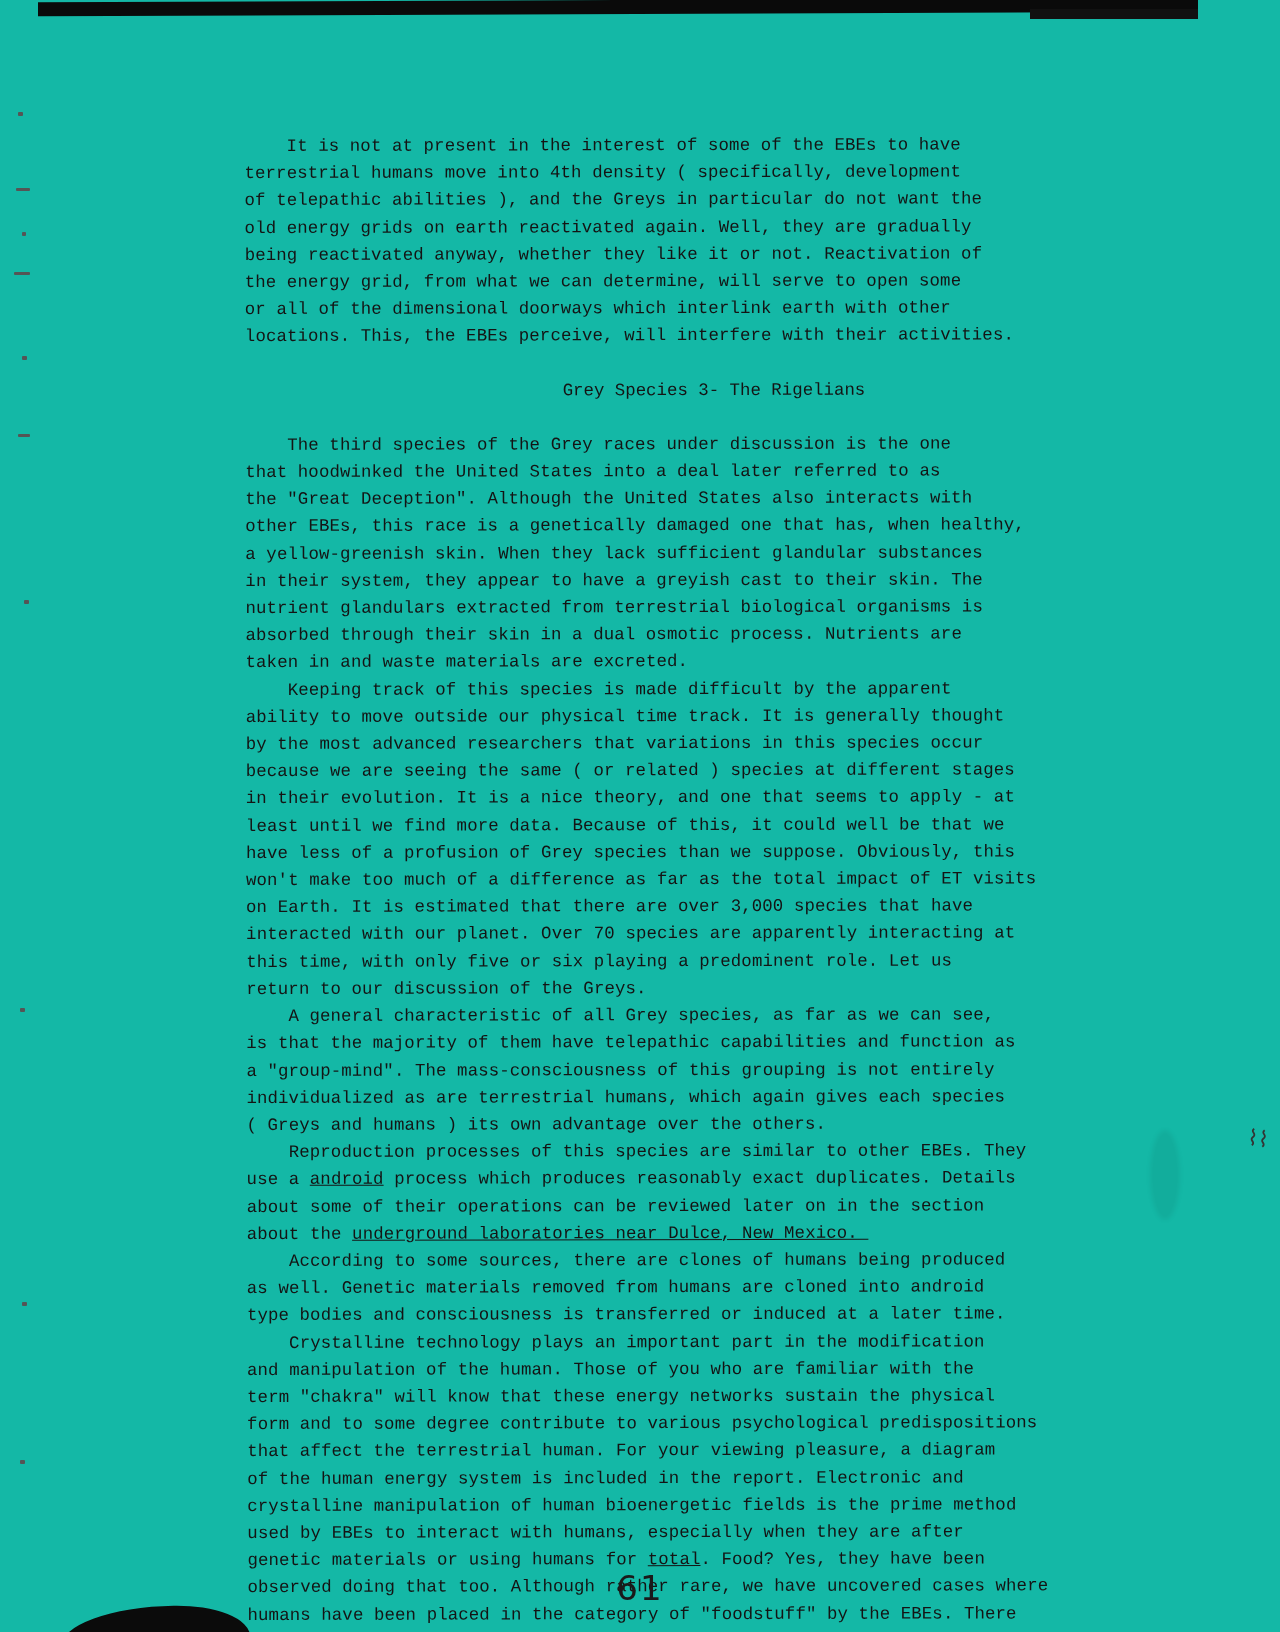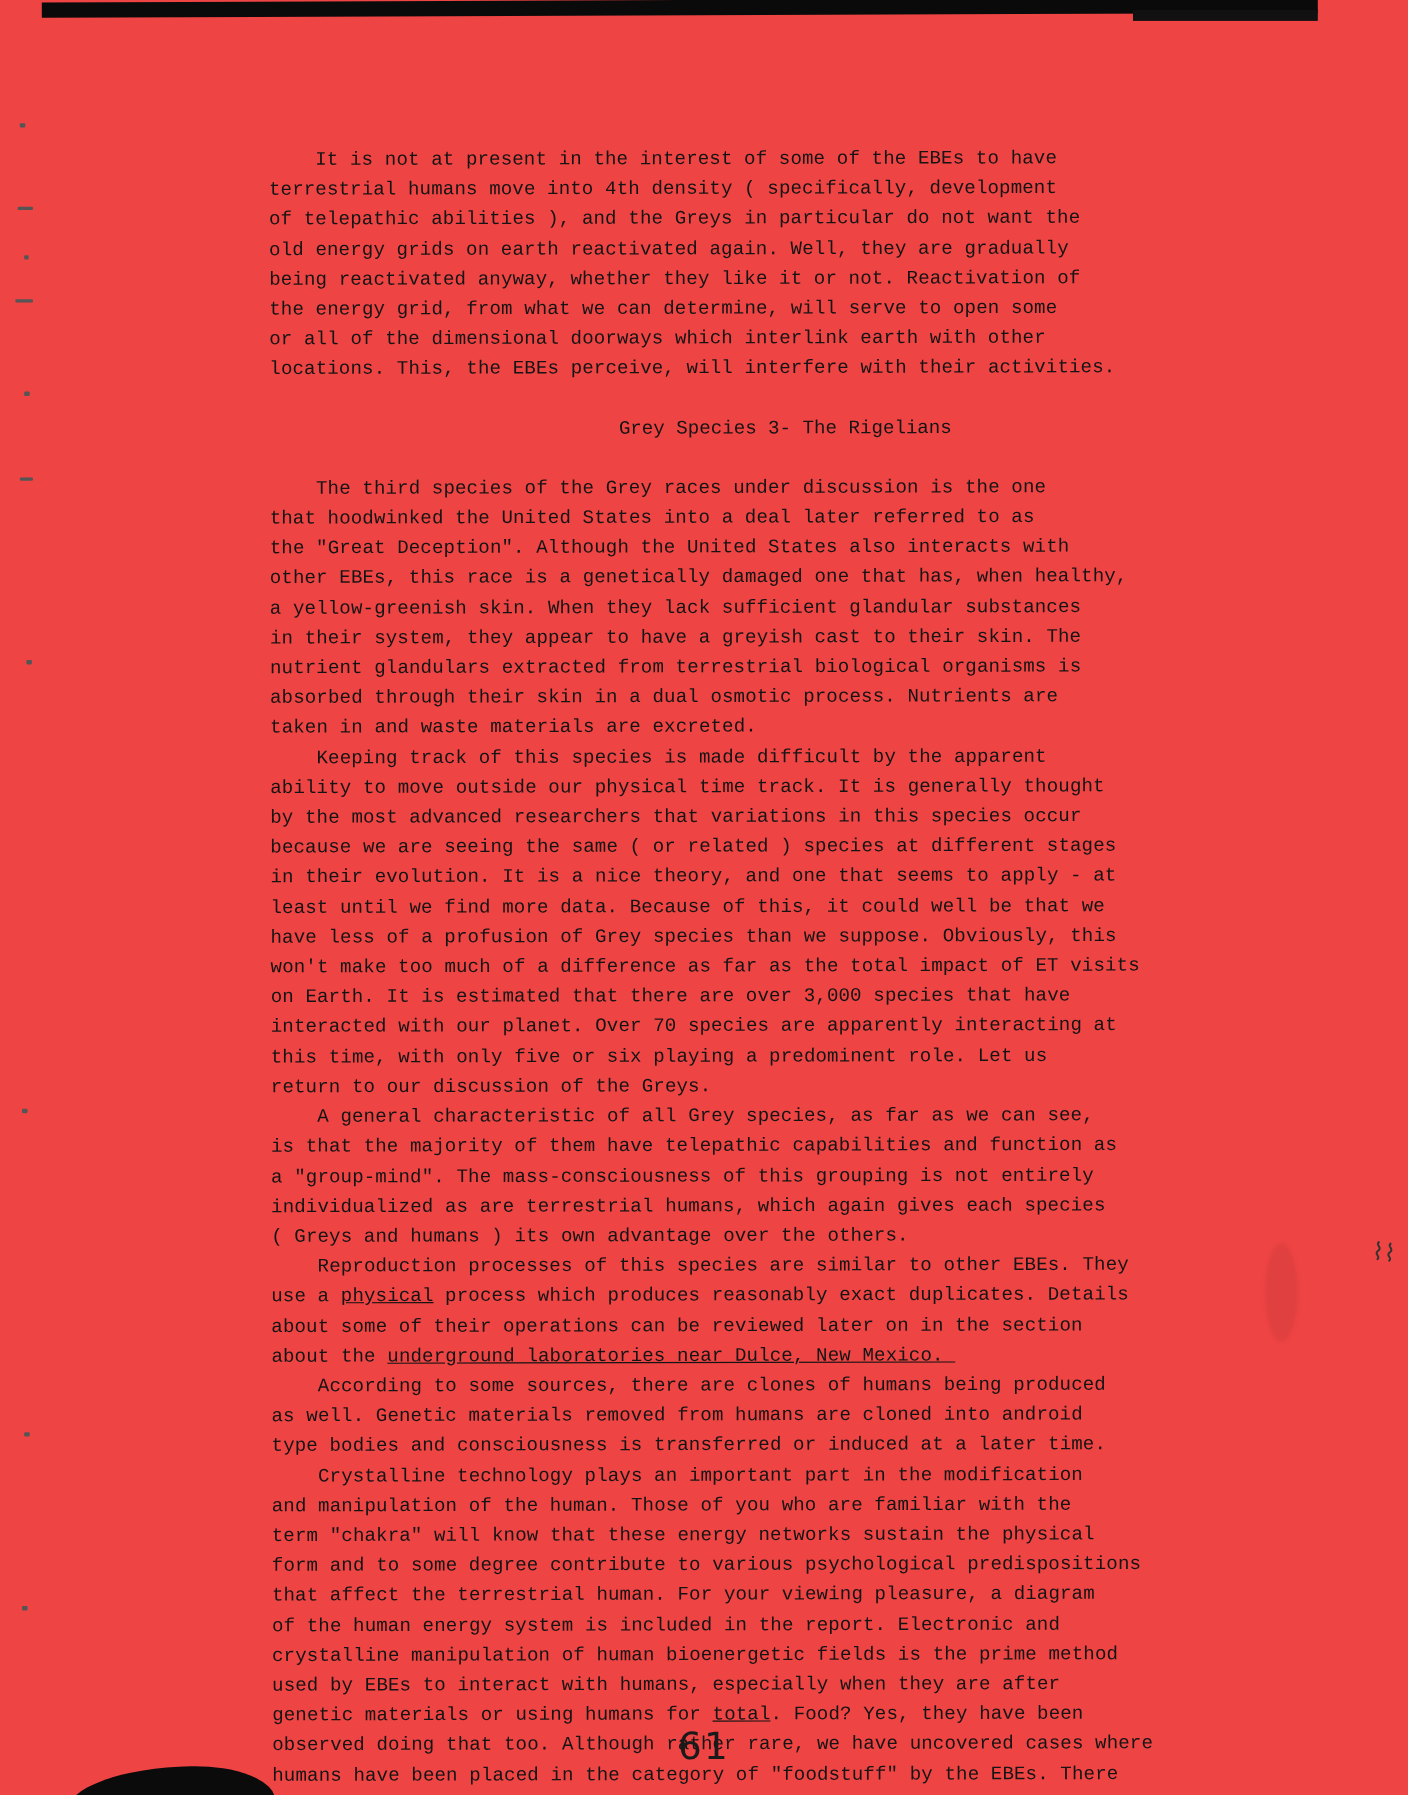--- a/index.html
+++ b/index.html
@@ -13,21 +13,21 @@
     position: relative;
     overflow: hidden;
     font-family: "Liberation Mono", "DejaVu Sans Mono", monospace;
     color: #111111;
   }
 
   
   .page {
     position: absolute;
     inset: 0;
-    background: #ef4444;
+    background: #14b8a6;
   }
 
   
   .top-scan-bar {
     position: absolute;
     top: 0;
     left: 38px;
     width: 1160px;
     height: 14px;
     background: #0a0a0a;
@@ -187,21 +187,21 @@
 this time, with only five or six playing a predominent role. Let us
 return to our discussion of the Greys.</p>
 
     <p>    A general characteristic of all Grey species, as far as we can see,
 is that the majority of them have telepathic capabilities and function as
 a "group-mind". The mass-consciousness of this grouping is not entirely
 individualized as are terrestrial humans, which again gives each species
 ( Greys and humans ) its own advantage over the others.</p>
 
     <p><span>    Reproduction processes of this species are similar to other EBEs. They
-use a </span><span class="u">physical</span><span> process which produces reasonably exact duplicates. Details
+use a </span><span class="u">android</span><span> process which produces reasonably exact duplicates. Details
 about some of their operations can be reviewed later on in the section
 about the </span><span class="u">underground laboratories near Dulce, New Mexico. </span></p>
 
     <p>    According to some sources, there are clones of humans being produced
 as well. Genetic materials removed from humans are cloned into android
 type bodies and consciousness is transferred or induced at a later time.</p>
 
     <p><span>    Crystalline technology plays an important part in the modification
 and manipulation of the human. Those of you who are familiar with the
 term "chakra" will know that these energy networks sustain the physical

